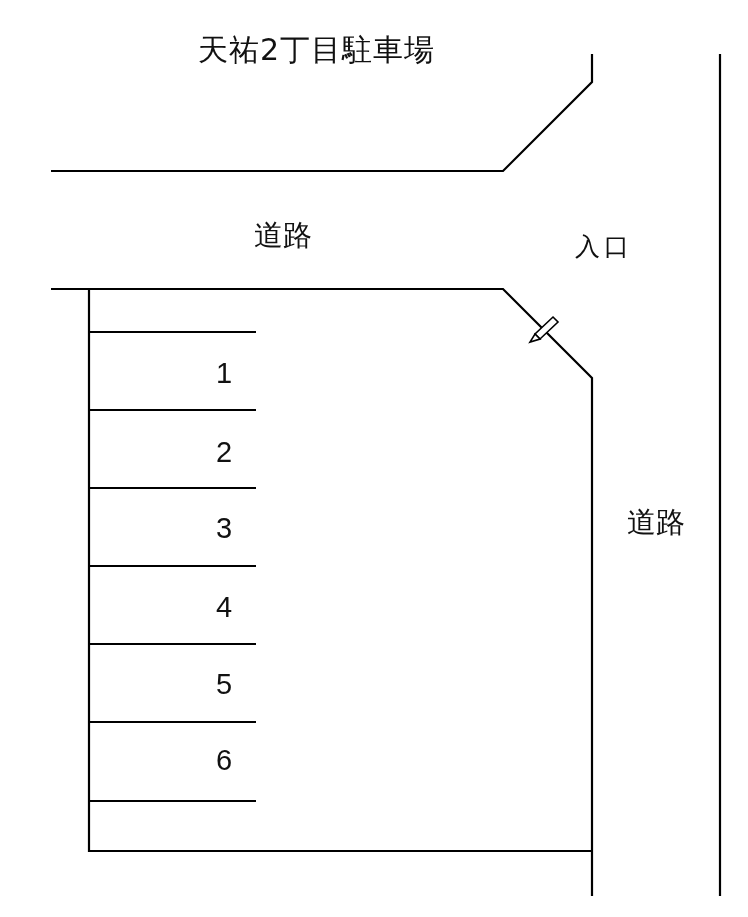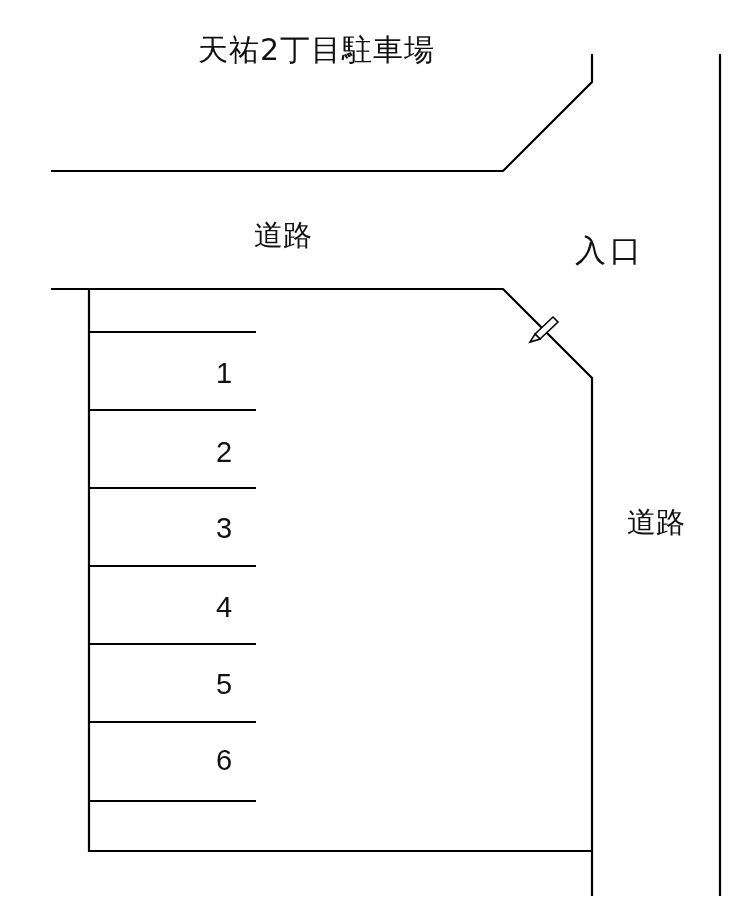--- a/index.html
+++ b/index.html
@@ -1,21 +1,21 @@
 <!DOCTYPE html>
 <html><head>
   <meta charset="utf-8">
   <style>
     html, body { margin: 0; padding: 0; background: #ffffff; }
     #canvas { position: relative; width: 748px; height: 917px; overflow: hidden; background: #fff; }
     svg { position: absolute; left: 0; top: 0; }
     .lbl { position: absolute; font-family: "DejaVu Sans", sans-serif; color: #111; white-space: nowrap; }
     .title { left: 170px; top: 30px; font-size: 30px; letter-spacing: 1px; margin-left: 28px; }
     .road-top { left: 254px; top: 216px; font-size: 29px; }
-    .entrance { left: 575px; top: 230px; font-size: 31px; letter-spacing: 4px; }
+    .entrance { left: 575px; top: 230px; font-size: 25px; letter-spacing: 4px; }
     .road-right { left: 627px; top: 503px; font-size: 29px; }
     .num { font-family: "Liberation Sans", sans-serif; font-size: 29px; left: 216px; }
   </style>
 </head>
 <body>
 
 <div id="canvas">
   <svg width="748" height="917" viewBox="0 0 748 917">
     <g stroke="#000" stroke-width="2.2" fill="none">
 

